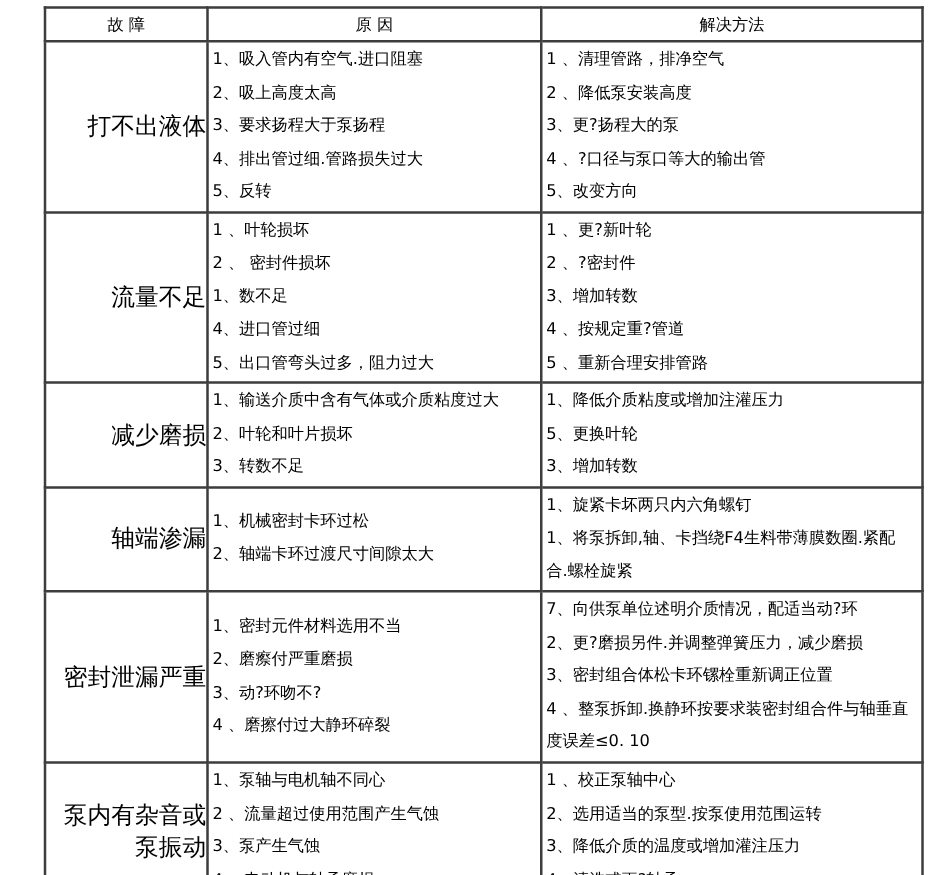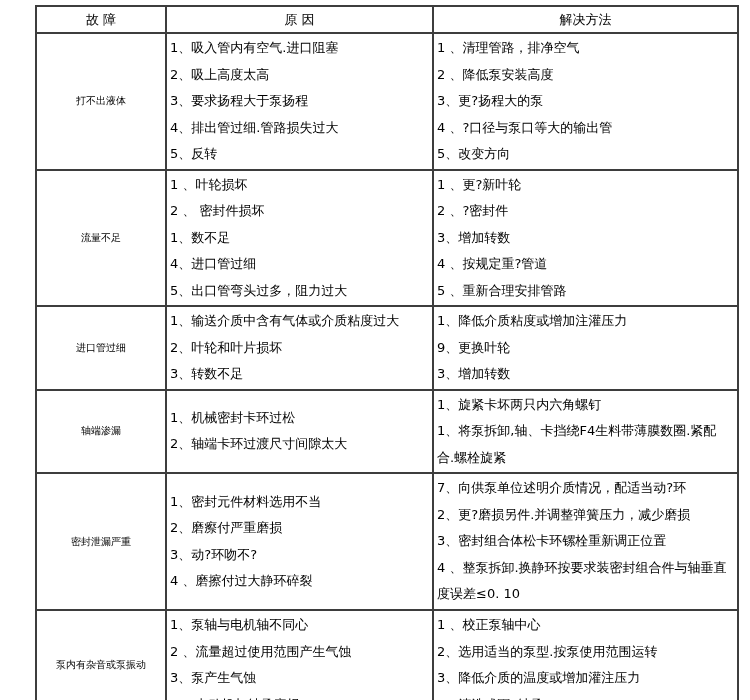--- a/index.html
+++ b/index.html
@@ -22,22 +22,22 @@
     font-weight: normal;
     vertical-align: middle;
     overflow: hidden;
   }
   .fault-table th {
     height: 24px;
     text-align: center;
     font-size: 13px;
   }
   td.fault-cell {
-    text-align: center;
-    font-size: 10px;
+    text-align: right;
+    font-size: 19px;
     margin-top: 48px;
   }
   td.body-cell {
     padding: 1px 3px;
     font-size: 13px;
   }
   .ln {
     line-height: 26.5px;
     height: 26.5px;
     white-space: nowrap;
@@ -96,29 +96,29 @@
       </td>
       <td class="body-cell">
         <div class="ln">1 、更?新叶轮</div>
         <div class="ln">2 、?密封件</div>
         <div class="ln">3、增加转数</div>
         <div class="ln">4 、按规定重?管道</div>
         <div class="ln">5 、重新合理安排管路</div>
       </td>
     </tr>
     <tr class="r2">
-      <td class="fault-cell">进口管过细</td>
+      <td class="fault-cell">减少磨损</td>
       <td class="body-cell">
         <div class="ln">1、输送介质中含有气体或介质粘度过大</div>
         <div class="ln">2、叶轮和叶片损坏</div>
         <div class="ln">3、转数不足</div>
       </td>
       <td class="body-cell">
         <div class="ln">1、降低介质粘度或增加注灌压力</div>
-        <div class="ln">9、更换叶轮</div>
+        <div class="ln">5、更换叶轮</div>
         <div class="ln">3、增加转数</div>
       </td>
     </tr>
     <tr class="r3">
       <td class="fault-cell">轴端渗漏</td>
       <td class="body-cell">
         <div class="ln">1、机械密封卡环过松</div>
         <div class="ln">2、轴端卡环过渡尺寸间隙太大</div>
       </td>
       <td class="body-cell">

